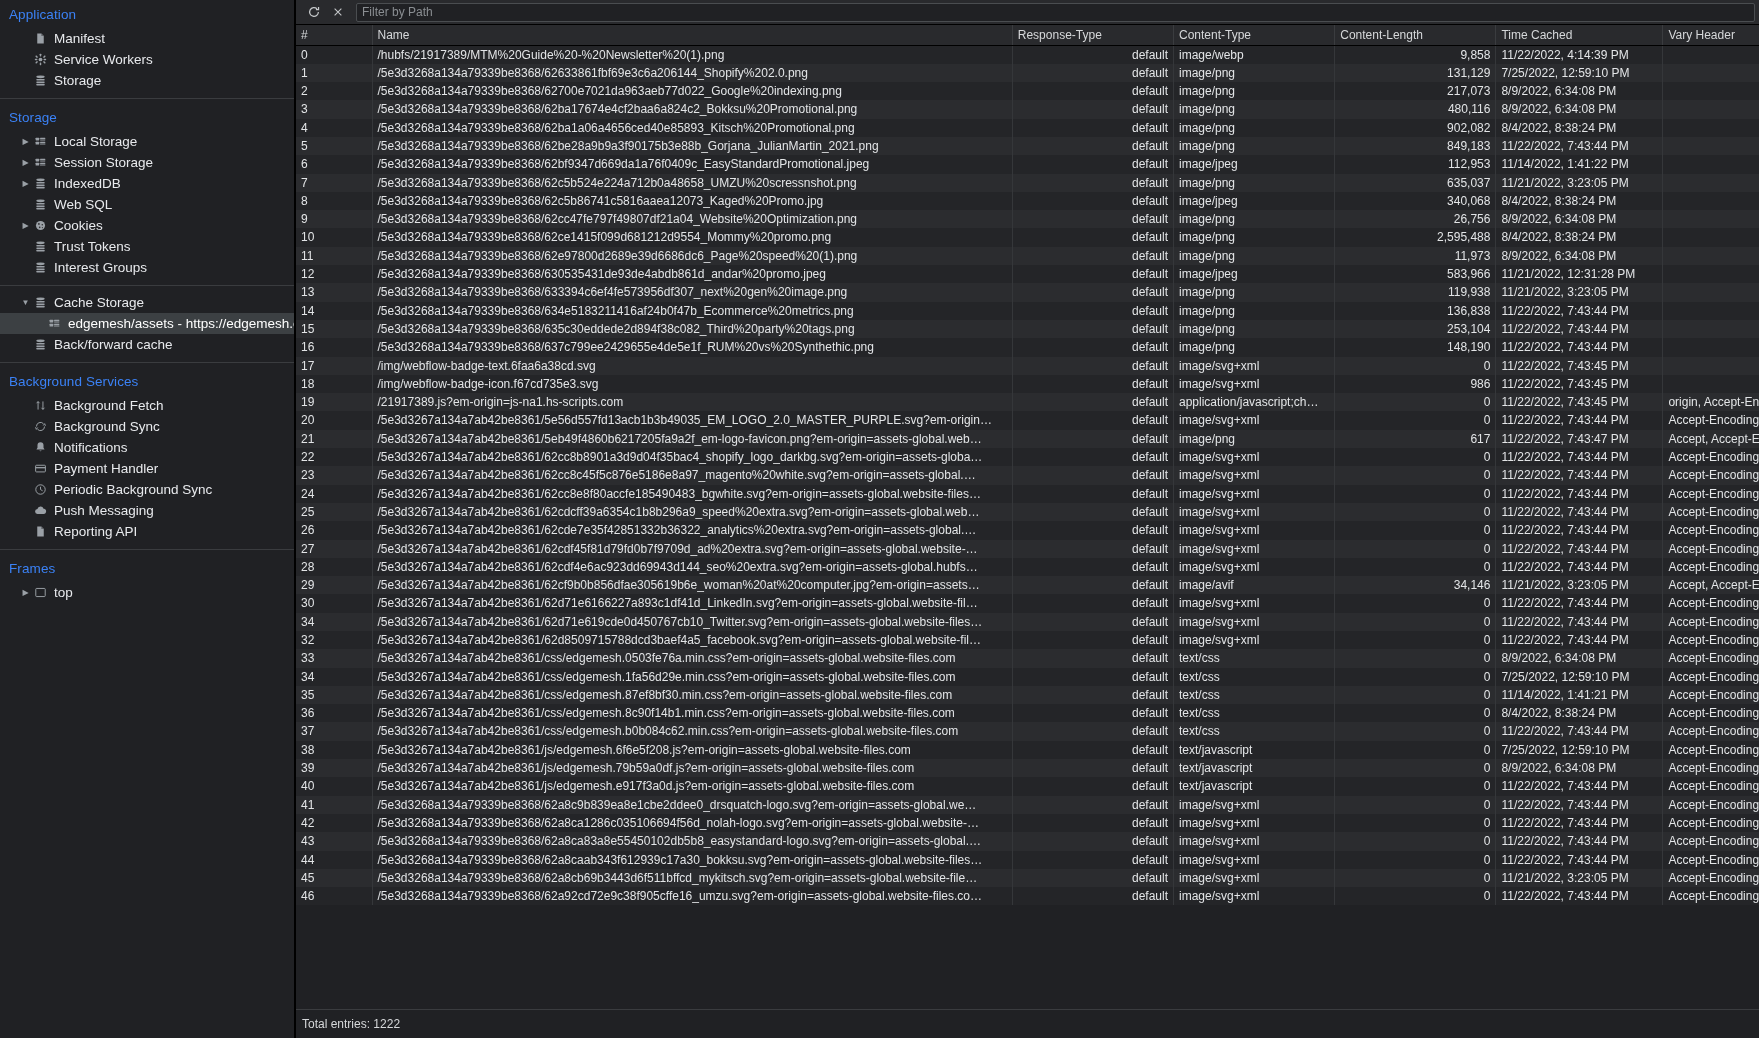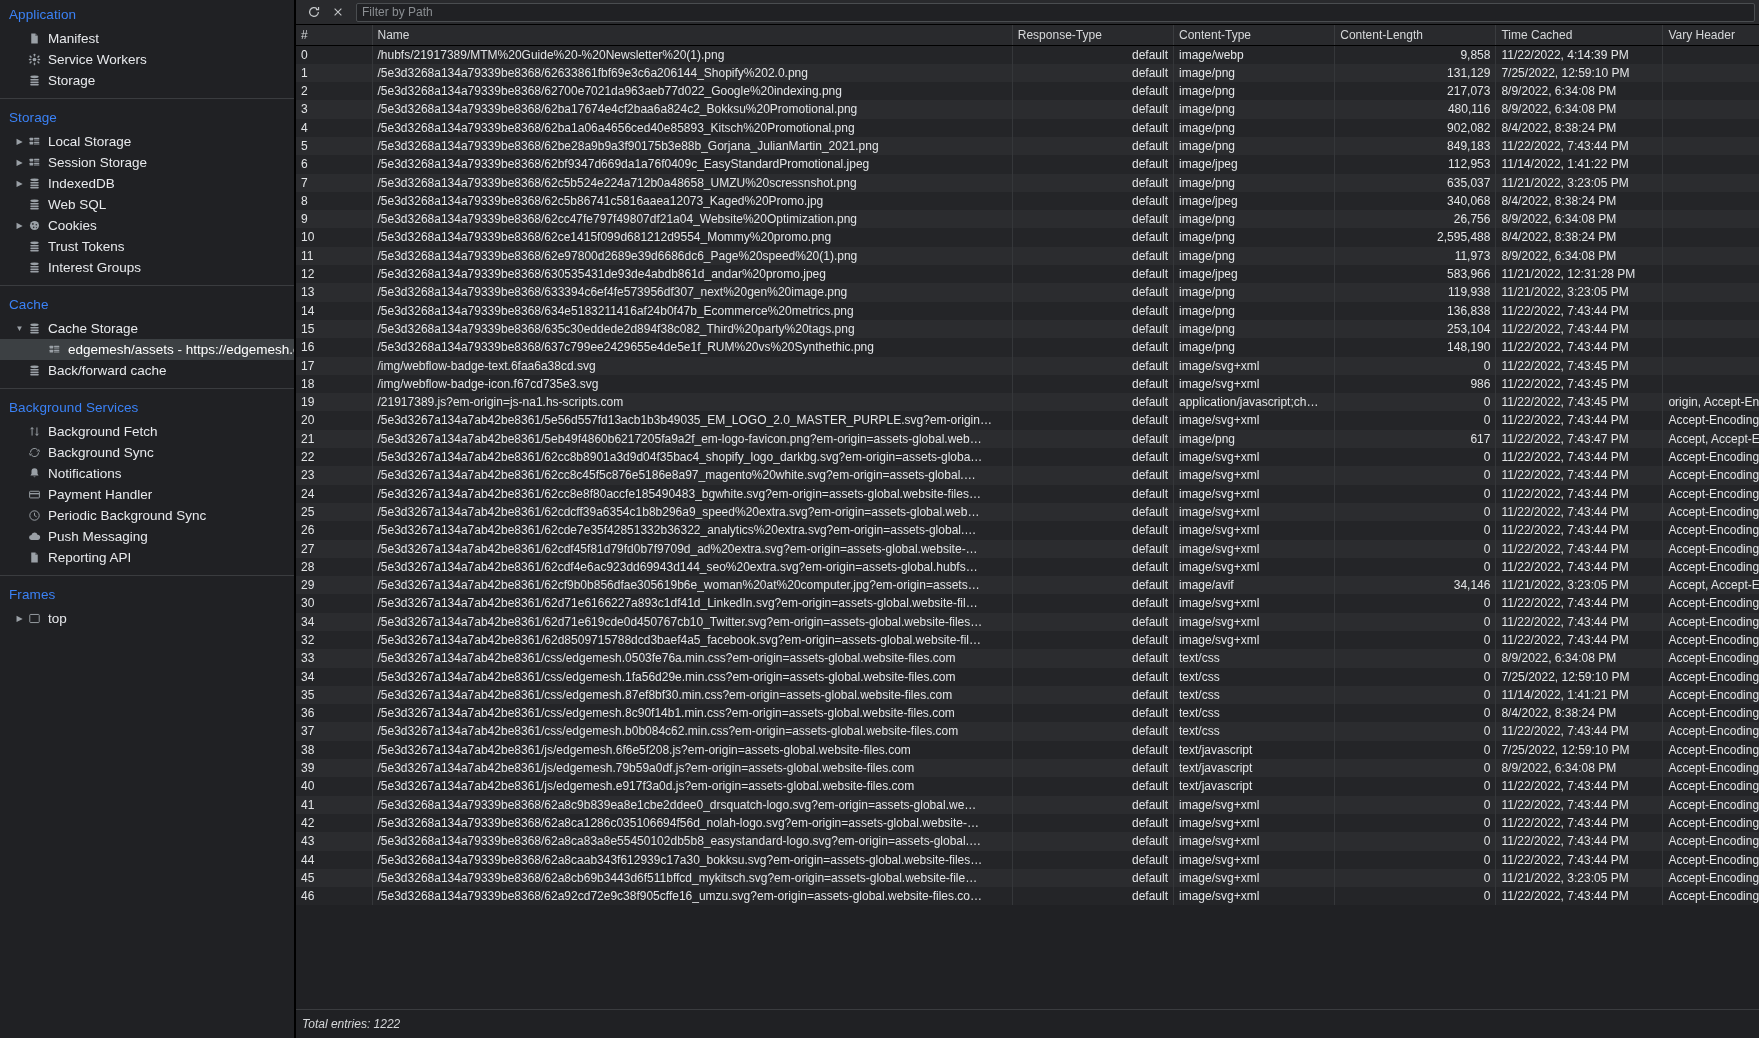--- a/index.html
+++ b/index.html
@@ -35,21 +35,21 @@
   .sb-item {
     display: flex;
     align-items: center;
     height: 21px;
     padding-left: 12px;
     font-size: 13.5px;
     color: #e8eaed;
     white-space: nowrap;
     cursor: default;
   }
-  .sb-item.lvl1 { padding-left: 14px; }
+  .sb-item.lvl1 { padding-left: 20px; }
   .sb-item.lvl2 { padding-left: 34px; }
   .sb-item.selected { background: #3c4043; }
   .sb-item .twisty {
     width: 11px; flex: 0 0 11px;
     display: inline-block;
     color: #9aa0a6;
     font-size: 8px;
     line-height: 1;
     text-align: center;
     margin-right: 1px;
@@ -164,21 +164,20 @@
   #footer {
     height: 29px;
     flex: 0 0 29px;
     display: flex;
     align-items: center;
     padding-left: 6px;
     background: #202124;
     border-top: 1px solid #3a3c3f;
     color: #d6d8da;
     font-size: 12px;
-    font-style: italic;
   }
 </style>
 </head>
 <body>
 
 <div id="app">
 
   <div id="sidebar">
       <div class="sb-section">
         <div class="sb-header">Application</div>
@@ -328,21 +327,20 @@
         <rect x="2.8" y="9.1" width="10.4" height="1.9" rx=".9"></rect>
         <rect x="2.8" y="12.1" width="10.4" height="1.9" rx=".9"></rect>
               </g>
             </svg>
           </span>
           <span class="lbl">Interest Groups</span>
         </div>
       </div>
       <div class="sb-divider"></div>
       <div class="sb-section">
-        <div class="sb-header">Cache</div>
         <div class="sb-item lvl1">
           <span class="twisty">▼</span>
           <span class="ico">
             <svg width="13" height="13" viewBox="0 0 16 16" fill="none" stroke="currentColor" stroke-width="1.2">
               <g fill="#9aa0a6" stroke="none">
         <ellipse cx="8" cy="3.4" rx="5.2" ry="1.7"></ellipse>
         <rect x="2.8" y="6.1" width="10.4" height="1.9" rx=".9"></rect>
         <rect x="2.8" y="9.1" width="10.4" height="1.9" rx=".9"></rect>
         <rect x="2.8" y="12.1" width="10.4" height="1.9" rx=".9"></rect>
               </g>

